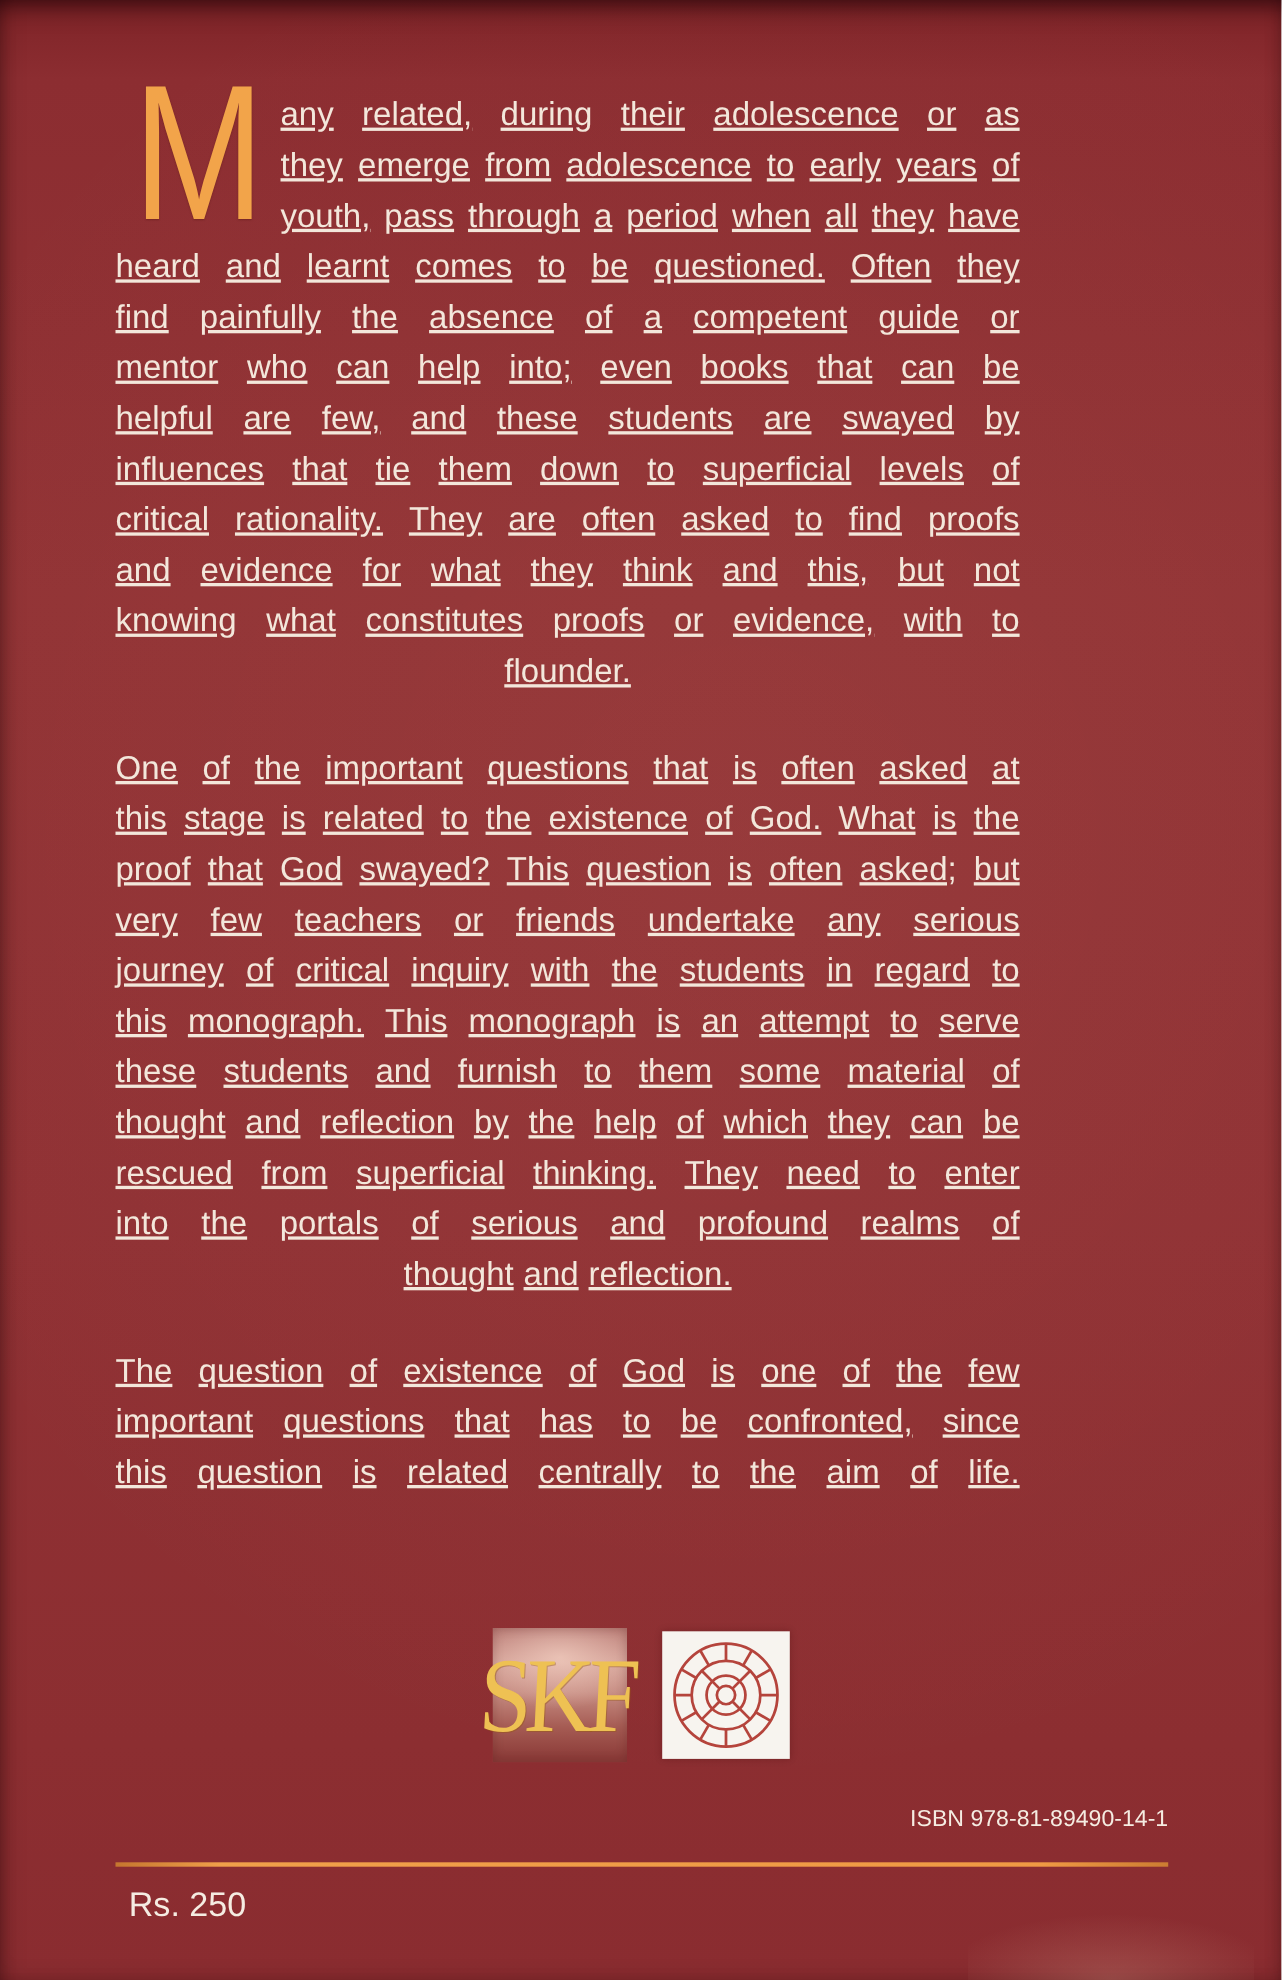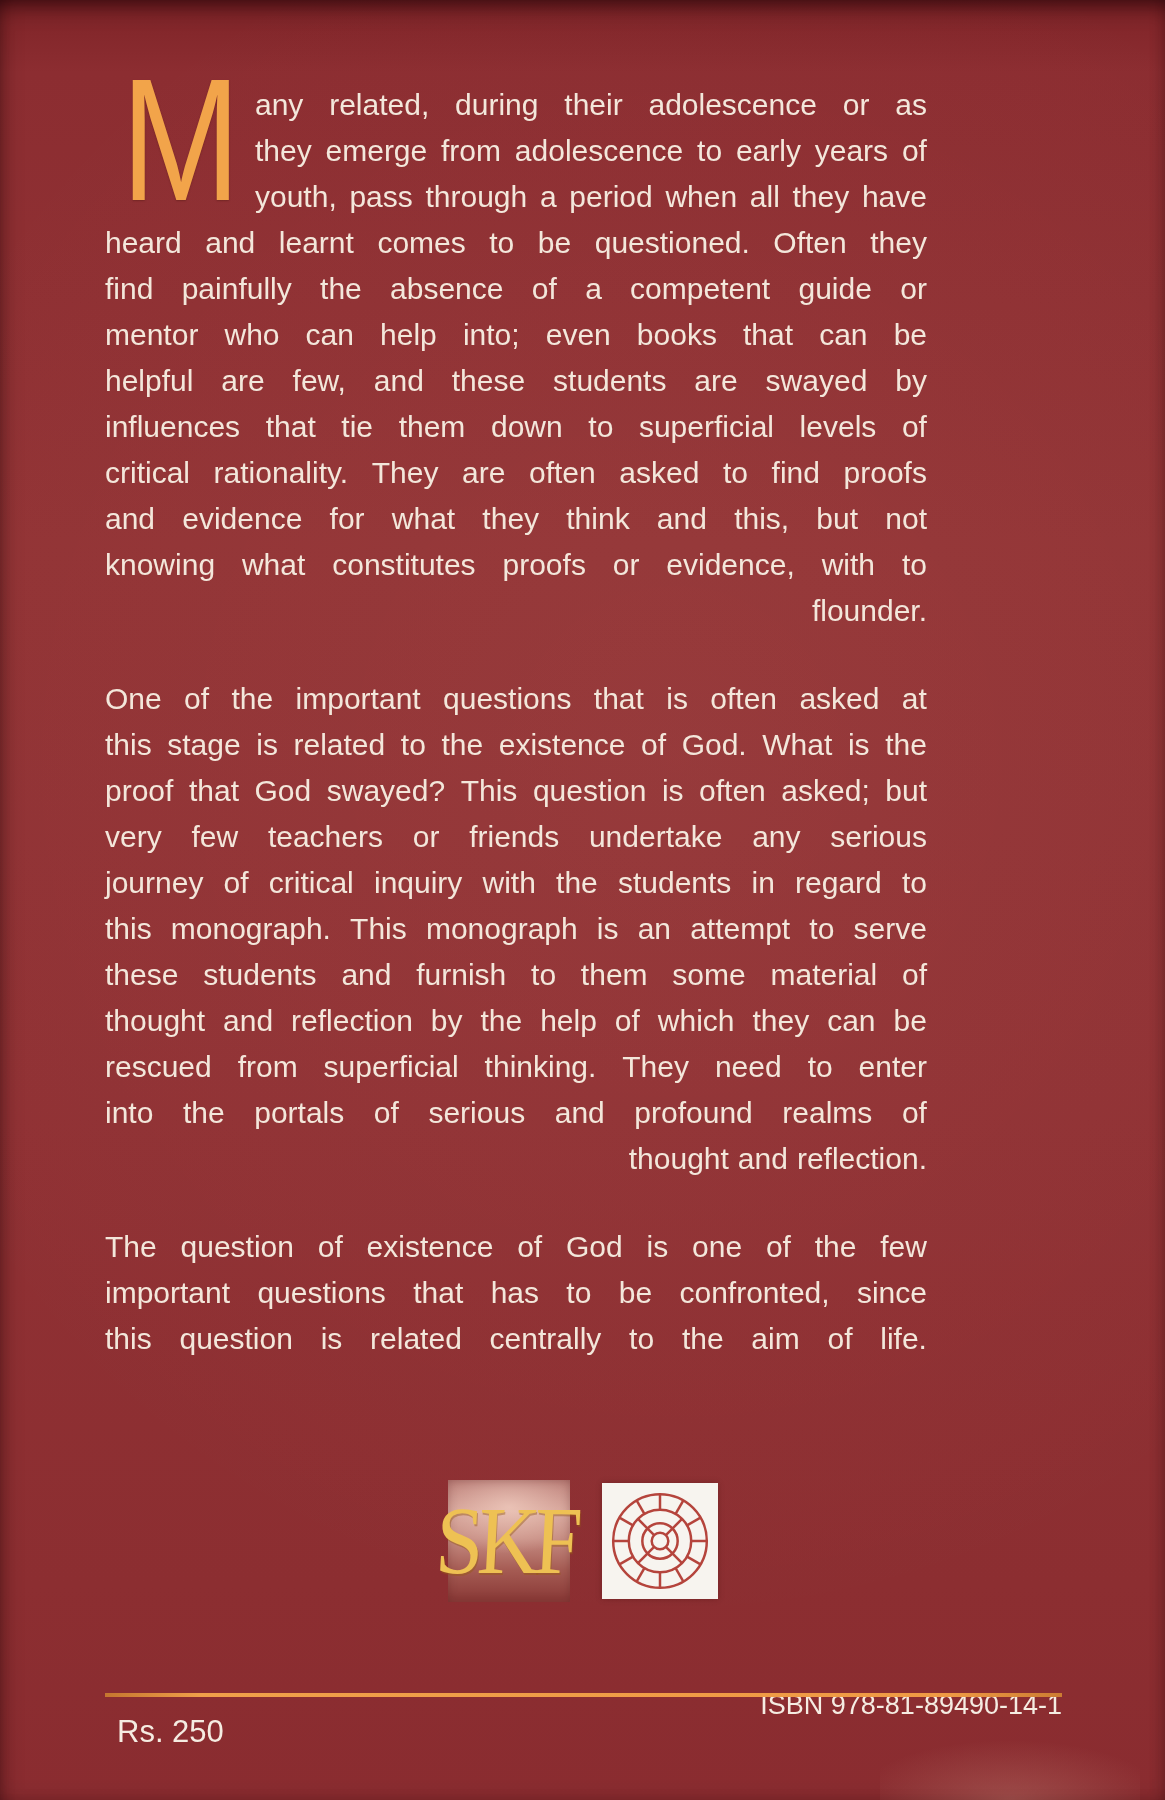--- a/index.html
+++ b/index.html
@@ -27,24 +27,24 @@
   }
 
   .text-block{
     position:absolute;left:105px;top:82px;width:822px;
     color:#f3e7db;
     font-size:30px;
   }
   .para + .para{margin-top:42px;}
   .line{
     display:flex;justify-content:space-between;align-items:center;
-    height:46px;white-space:nowrap;
+    height:46px;white-space:nowrap;text-decoration:underline;
   }
   .line.indent{margin-left:150px;}
-  .line.no-justify{justify-content:flex-end;gap:9px;}
+  .line.no-justify{justify-content:center;gap:9px;}
 
   .drop-cap{
     position:absolute;left:16px;top:-30px;
     font-size:175px;line-height:1;font-weight:400;
     color:#f2a44a;
     transform:scaleX(0.82);transform-origin:left top;
     text-shadow:0 1px 2px rgba(70,20,10,0.35);
   }
 
   .logos{
@@ -74,21 +74,21 @@
     box-shadow:0 0 6px rgba(60,10,10,0.3);
   }
   .wheel-logo svg{display:block;}
 
   .footer-price{
     position:absolute;left:117px;top:1714px;
     color:#f5ece2;font-size:31px;
   }
   .footer-isbn{
     position:absolute;right:103px;top:1642px;
-    color:#f5ece2;font-size:27px;margin-top:48px;
+    color:#f5ece2;font-size:21px;
   }
   .footer-rule{
     position:absolute;left:105px;top:1693px;width:957px;height:4px;
     background:linear-gradient(90deg,#c5762f 0%,#f0a04a 10%,#ef9a44 88%,#cc7c32 100%);
   }
 </style>
 </head>
 <body>
 
 <div class="cover">

